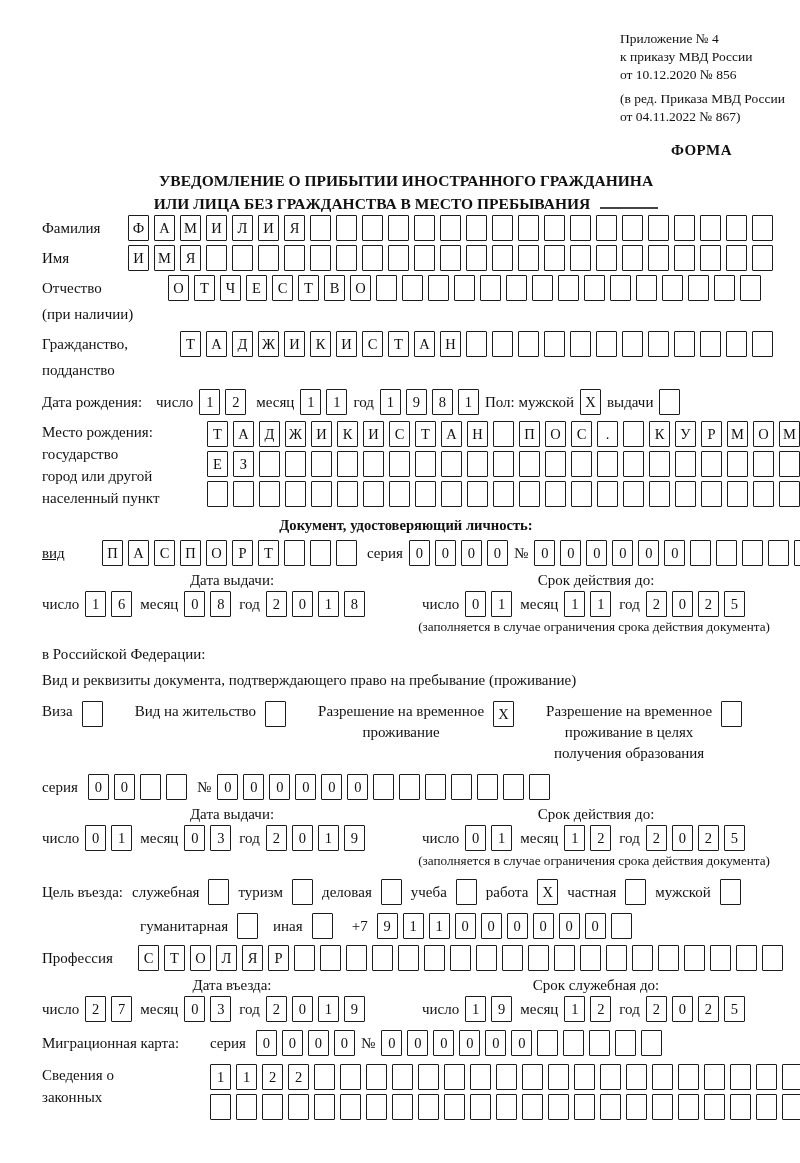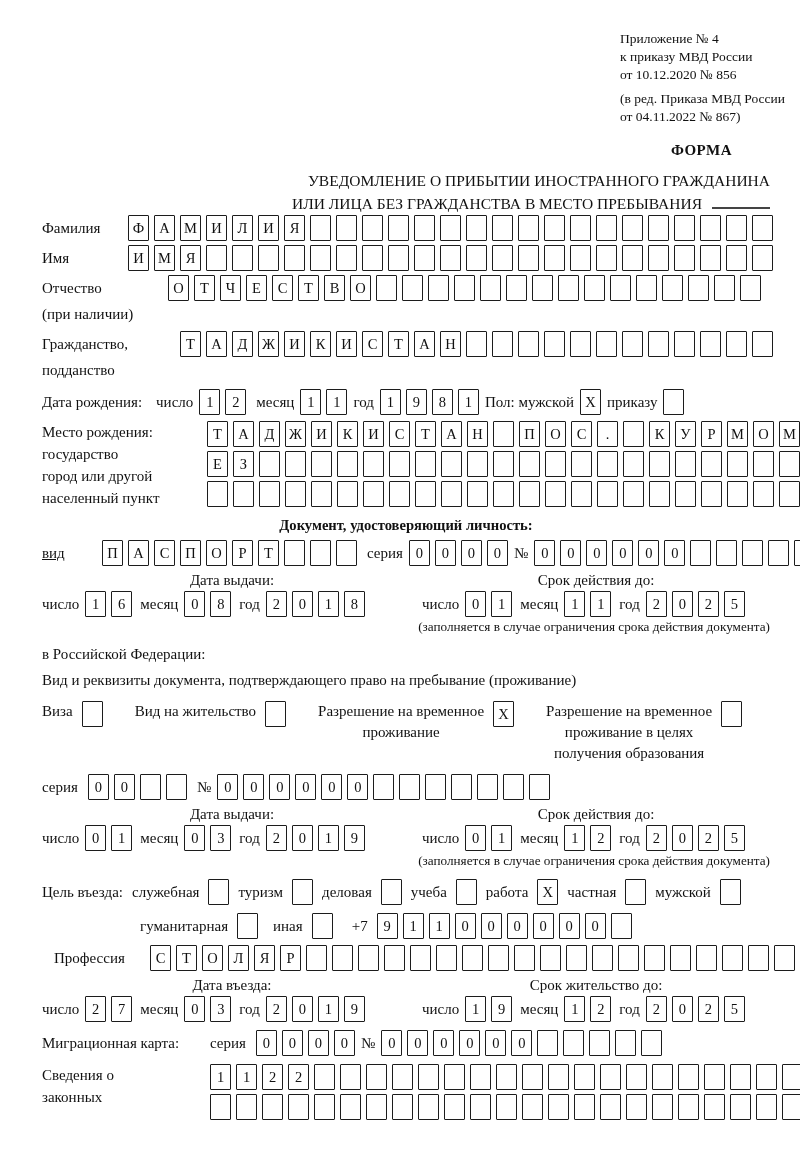--- a/index.html
+++ b/index.html
@@ -5,21 +5,21 @@
   html,body{margin:0;padding:0;background:#fff;}
   .page{
     position:relative;width:800px;height:1163px;box-sizing:border-box;
     padding:30px 30px 20px 42px;background:#fff;color:#111;
     font-family:"Liberation Serif","DejaVu Serif",serif;font-size:15px;overflow:hidden;
   }
   .annex{margin-left:578px;line-height:18px;font-size:13.5px;}
   .annex div{white-space:nowrap;}
   .annex .gap{margin-top:6px;}
   .forma{font-weight:bold;text-align:right;margin:16px 38px 6px 0;font-size:15px;letter-spacing:.5px;}
-  .title{text-align:right;font-weight:normal;font-size:15.5px;line-height:23px;margin-top:10px;}
+  .title{text-align:center;font-weight:bold;font-size:15.5px;line-height:23px;margin-top:10px;}
   .uline{display:inline-block;width:58px;border-bottom:2px solid #444;margin-left:10px;vertical-align:baseline;}
   .sec-head{font-weight:bold;font-size:14.6px;margin:22px 0 14px 0;letter-spacing:.2px;}
   .row{display:flex;align-items:flex-start;margin-bottom:4px;}
   .lbl{flex:none;line-height:26px;}
   .w80{width:86px;} .w120{width:126px;} .w138{width:138px;} .w155{width:165px;} .w46{width:60px;text-decoration:underline;}
   .boxes{display:inline-flex;flex-wrap:nowrap;gap:5px;}
   .bx{
     flex:none;display:inline-flex;align-items:center;justify-content:center;
     width:19px;height:24px;border:1.6px solid #1c1c1c;border-radius:1px;
     font-size:14.5px;line-height:1;background:#fff;
@@ -219,21 +219,21 @@
           <span class="bx">1</span>
         </span>
     </span>
     <span class="dgroup ml6">
       <span class="lbl nw">Пол: мужской</span>
       <span class="boxes">
           <span class="bx">X</span>
         </span>
     </span>
     <span class="dgroup ml6">
-      <span class="lbl">приказу</span>
+      <span class="lbl">выдачи</span>
       <span class="boxes">
           <span class="bx"></span>
         </span>
     </span>
   </div>
 
   <div class="row" style="margin-top:6px;">
     <span class="lbl w155" style="line-height:22px;">
       <span>Место рождения:</span><br>
       <span>государство</span><br>
@@ -586,21 +586,21 @@
         <span class="bx">0</span>
         <span class="bx">0</span>
         <span class="bx">0</span>
         <span class="bx">0</span>
         <span class="bx">0</span>
         <span class="bx">0</span>
         <span class="bx"></span>
       </span>
   </div>
 
-  <div class="row" style="margin-top:6px;margin-left:12px;">
+  <div class="row" style="margin-top:6px;">
     <span class="lbl w80" style="width:96px;">Профессия</span>
     <span class="boxes">
         <span class="bx">С</span>
         <span class="bx">Т</span>
         <span class="bx">О</span>
         <span class="bx">Л</span>
         <span class="bx">Я</span>
         <span class="bx">Р</span>
         <span class="bx"></span>
         <span class="bx"></span>
@@ -619,21 +619,21 @@
         <span class="bx"></span>
         <span class="bx"></span>
         <span class="bx"></span>
         <span class="bx"></span>
         <span class="bx"></span>
       </span>
   </div>
 
   <div class="dates-head">
     <span class="dh-left">Дата въезда:</span>
-    <span class="dh-right">Срок жительство до:</span>
+    <span class="dh-right">Срок служебная до:</span>
   </div>
   <div class="dates-row">
     <span class="dates-left">
       <span class="dgroup">
           <span class="lbl">число</span>
         <span class="boxes">
             <span class="bx">2</span>
             <span class="bx">7</span>
           </span>
         </span>

